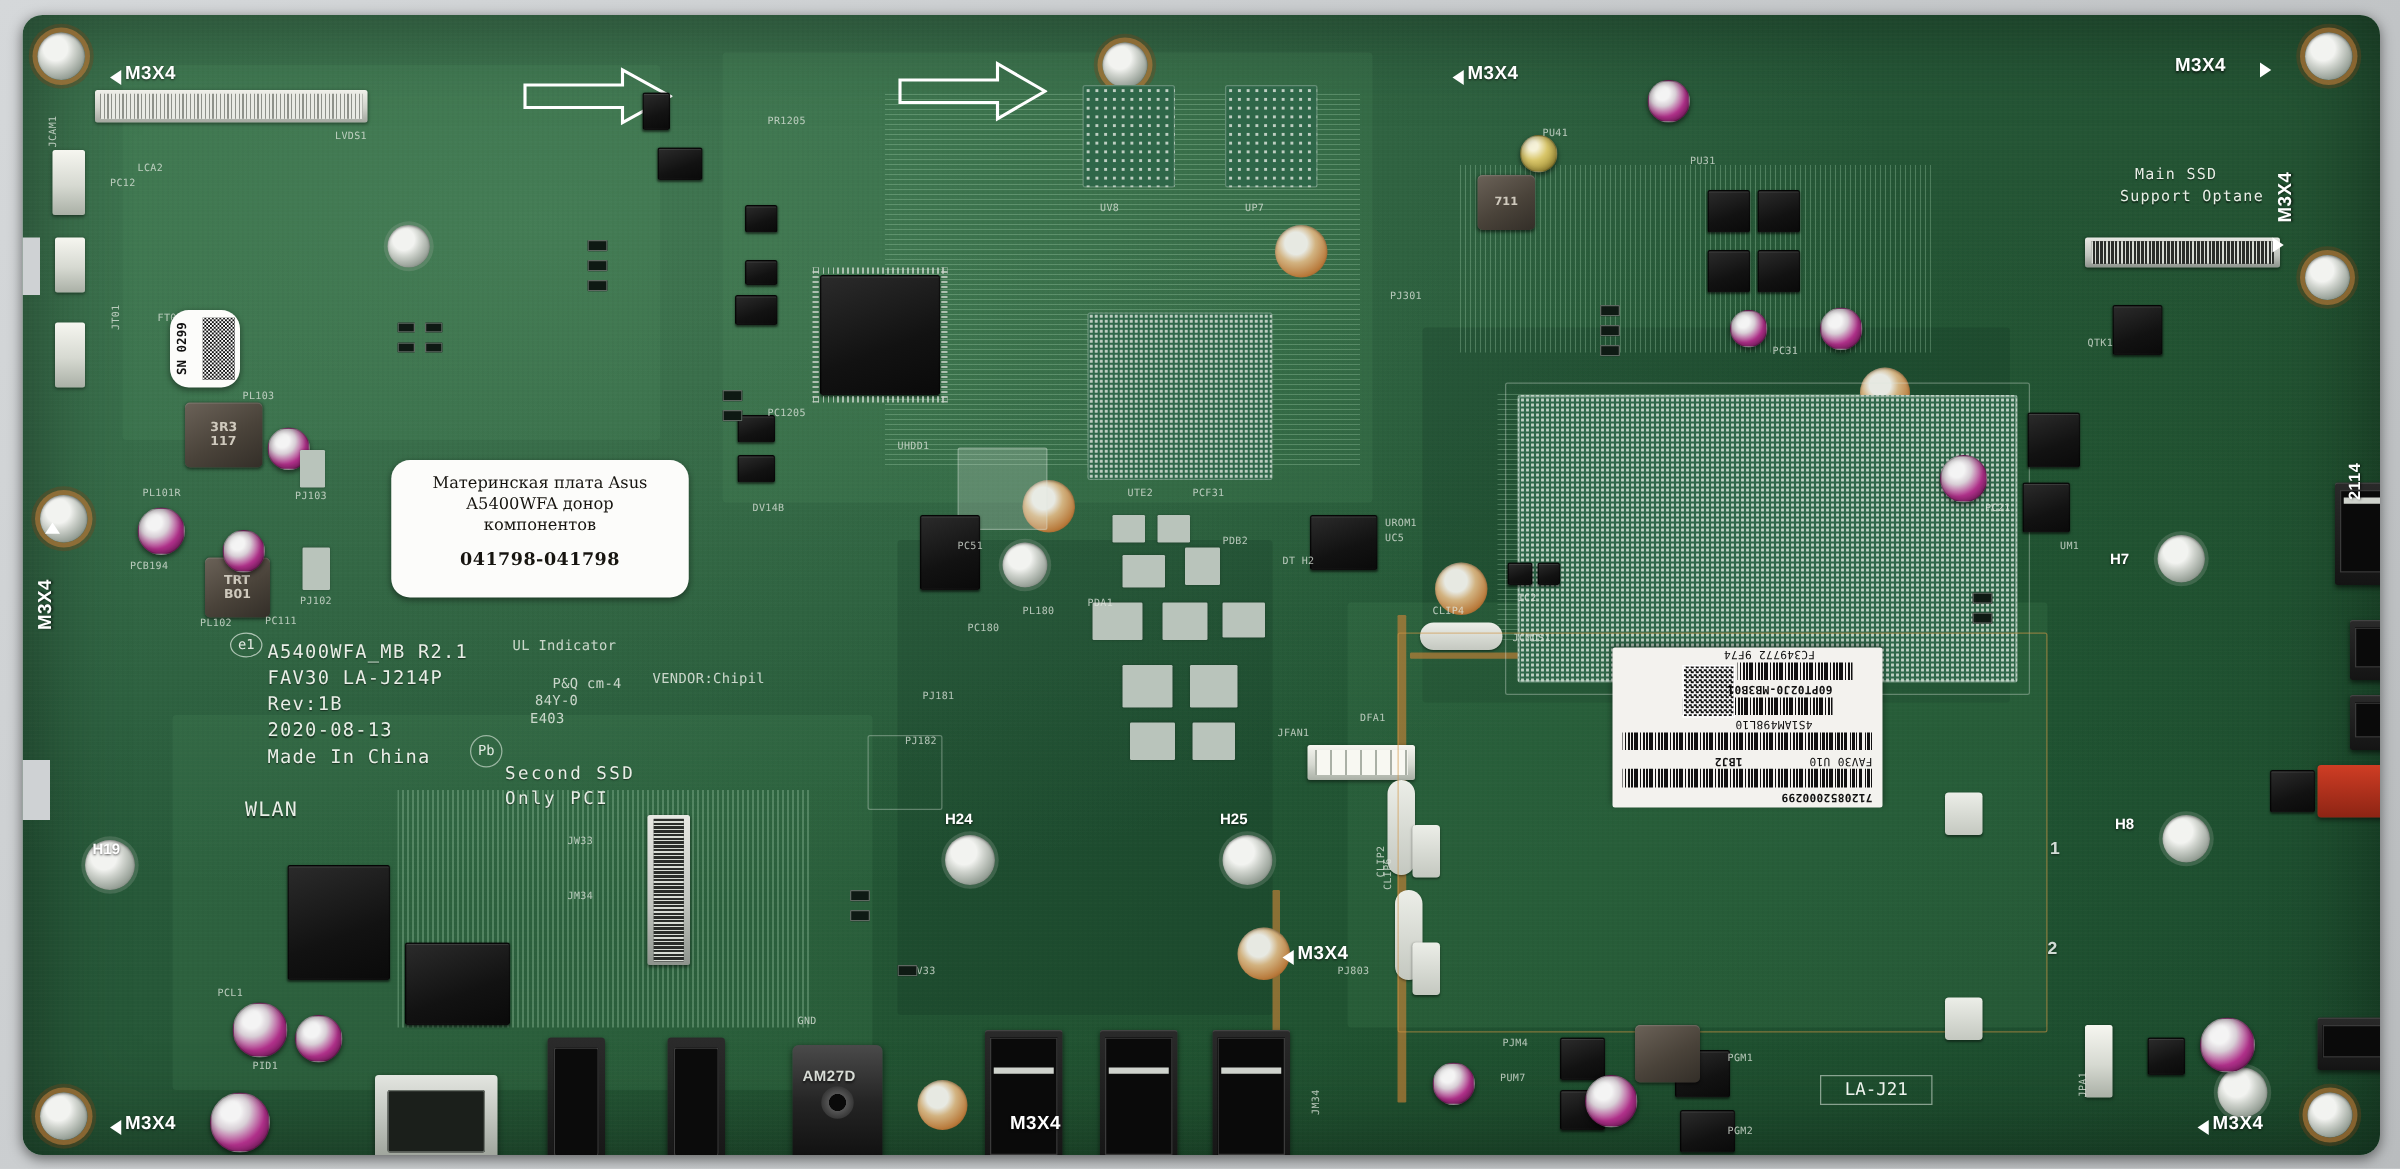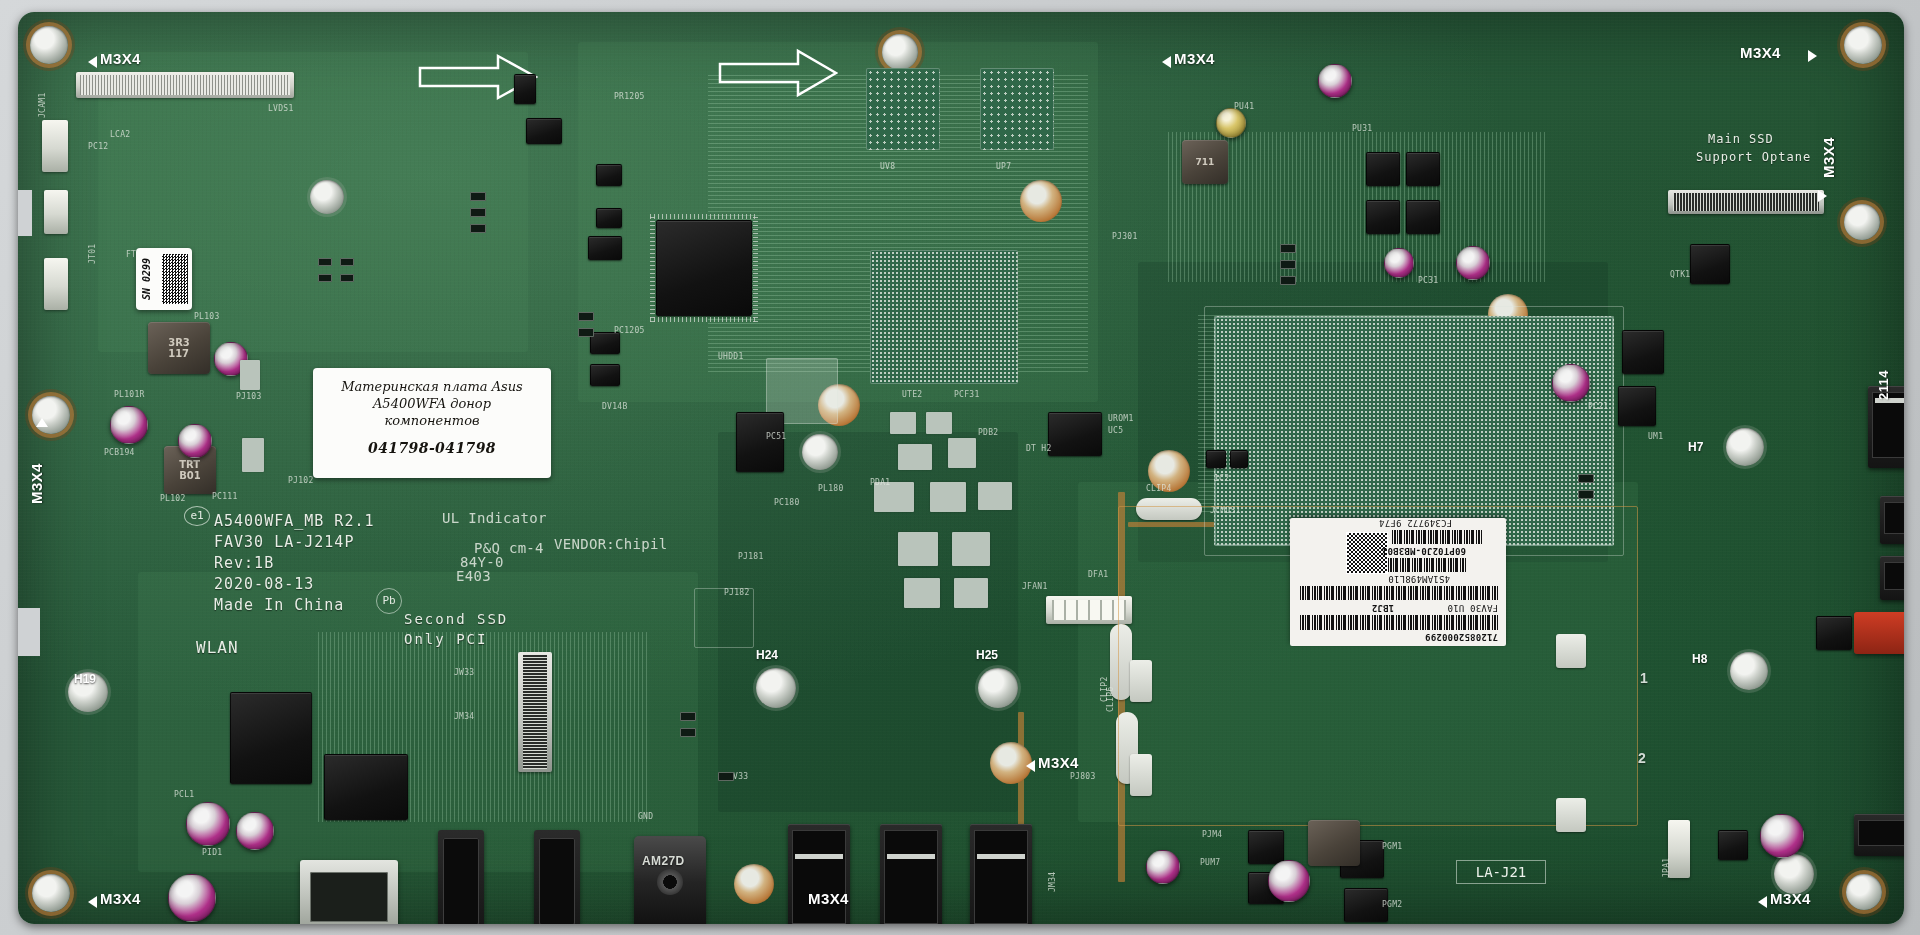--- a/index.html
+++ b/index.html
@@ -59,41 +59,41 @@
           align-items:center; justify-content:center; }
   .screwhole { position:absolute; border-radius:50%;
       background: radial-gradient(circle at 38% 34%, #f2f3f0 0 28%, #cfd3cd 44%, #9aa39a 70%, #5d6a5e 100%);
       box-shadow: 0 0 0 4px rgba(198,130,60,.55), 0 0 0 7px rgba(120,70,25,.35), inset 0 1px 2px rgba(0,0,0,.4); }
   .screwhole.bare { box-shadow: 0 0 0 3px rgba(160,170,160,.25), inset 0 1px 2px rgba(0,0,0,.4); }
   .copperpad { position:absolute; border-radius:50%;
       background: radial-gradient(circle at 40% 35%, #e7e9e2 0 24%, #d2b381 42%, #b8793a 72%, #7e4a1c 100%);
       box-shadow: inset 0 1px 2px rgba(0,0,0,.35); }
   .silk { position:absolute; color:#dfe6dd; font-family:"DejaVu Sans Mono", monospace;
           font-size:8px; letter-spacing:.3px; white-space:nowrap; opacity:.78; }
-  .silk.b { font-size:14px; opacity:.88;margin-left:32px; }
+  .silk.b { font-size:11px; opacity:.88; }
   .silk.v { transform-origin:left top; transform:rotate(-90deg); }
   .silkbig { position:absolute; color:#e8eee6; font-family:"DejaVu Sans Mono", monospace;
              font-size:15px; line-height:19px; letter-spacing:1px; white-space:pre;
              text-shadow:0 1px 1px rgba(0,0,0,.5); }
   .mark { position:absolute; color:#fff; font-family:"Liberation Sans", sans-serif;
           font-size:15px; font-weight:bold; letter-spacing:.4px; white-space:nowrap;
           text-shadow:0 1px 2px rgba(0,0,0,.65); }
   .hlabel { position:absolute; color:#fff; font-family:"Liberation Sans", sans-serif;
             font-size:12px; font-weight:bold; text-shadow:0 1px 2px rgba(0,0,0,.7); }
   .arrowtri { position:absolute; width:0;height:0;
               border-top:6px solid transparent; border-bottom:6px solid transparent; }
   .arrowtri.l { border-right:9px solid #fff; }
   .arrowtri.r { border-left:9px solid #fff; }
 
   
   .bigarrow { position:absolute; }
 
   
-  .sticker { position:absolute; background:#fcfcfa; border-radius:4px;
-             box-shadow:0 2px 5px rgba(0,0,0,.45); color:#16140f;font-style:italic; }
+  .sticker { position:absolute; background:#fcfcfa; border-radius:15px;
+             box-shadow:0 2px 5px rgba(0,0,0,.45); color:#16140f; }
   .main-label { width:238px; height:110px; padding:10px 8px 0;
                 font-family:"DejaVu Serif", serif; text-align:center; }
   .main-label .l1 { font-size:13px; line-height:17px; }
   .main-label .code { margin-top:11px; font-size:14px; font-weight:bold; letter-spacing:.4px; }
   .qrcode { position:absolute;
       background-image:
         repeating-linear-gradient(0deg,#111 0 2px, #fff 2px 4px),
         repeating-linear-gradient(90deg,#111 0 2px, #fff 2px 4px);
       background-blend-mode: difference; }
   .barlabel { position:absolute; background:#f3f2ee; border-radius:2px;
@@ -235,21 +235,21 @@
     <div class="silk" style="left:176px;top:300px;">PL103</div>
     <div class="ecap" style="left:196px;top:330px;width:34px;height:34px;"></div>
     <div class="ecap" style="left:92px;top:394px;width:38px;height:38px;"></div>
     <div class="silk" style="left:86px;top:436px;">PCB194</div>
     <div class="coil" style="left:146px;top:434px;width:52px;height:48px;">TRT<br>B01</div>
     <div class="ecap" style="left:160px;top:412px;width:34px;height:34px;"></div>
     <div class="silk" style="left:142px;top:482px;">PL102</div>
     <div class="silk" style="left:194px;top:480px;">PC111</div>
     <div class="silk" style="left:96px;top:378px;">PL101R</div>
     <div class="pad" style="left:224px;top:426px;width:22px;height:34px;"></div>
-    <div class="silk" style="left:222px;top:464px;margin-left:48px;">PJ102</div>
+    <div class="silk" style="left:222px;top:464px;">PJ102</div>
     <div class="pad" style="left:222px;top:348px;width:20px;height:30px;"></div>
     <div class="silk" style="left:218px;top:380px;">PJ103</div>
 
     <div class="sticker main-label" style="left:295px;top:356px;">
       <div class="l1">Материнская плата Asus</div>
       <div class="l1">A5400WFA донор</div>
       <div class="l1">компонентов</div>
       <div class="code">041798-041798</div>
     </div>
 

